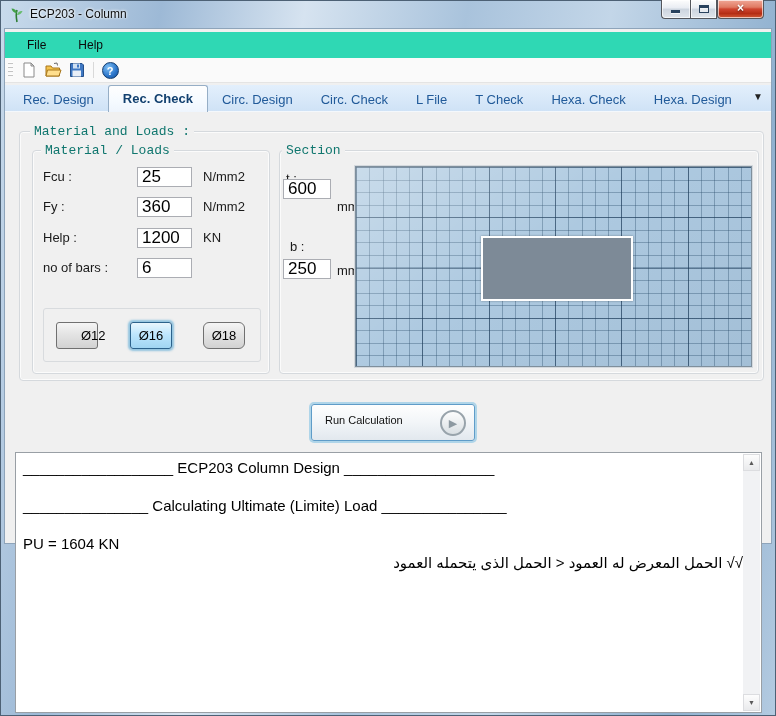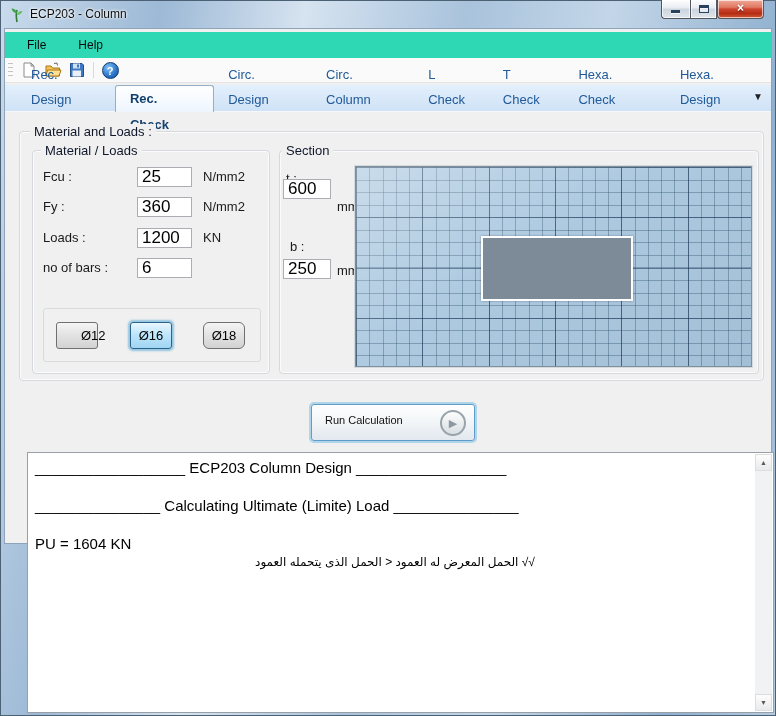--- a/index.html
+++ b/index.html
@@ -36,29 +36,29 @@
   .toolbar { position:absolute; left:0; top:29px; width:766px; height:25px; background:#fafafa; border-bottom:1px solid #e4e4e4; display:flex; align-items:center; }
   .grip { width:5px; height:16px; margin-left:3px; margin-right:4px;
           background:repeating-linear-gradient(#fff 0 1px,#b5b5b5 1px 2px,transparent 2px 4px); opacity:.8; }
   .tool-btn { width:24px; height:22px; display:flex; align-items:center; justify-content:center; border:1px solid transparent; }
   .tool-sep { width:1px; height:16px; background:#d9d9d9; margin:0 4px; }
   .help-circle { width:17px; height:17px; border-radius:50%; background:radial-gradient(circle at 35% 30%,#7fc0f5,#2a74c9 60%,#174e92);
                  color:#fff; font-size:11px; font-weight:bold; text-align:center; line-height:17px; border:1px solid #123c6e; }
 
   
   .tabstrip { position:absolute; left:0; top:56px; width:766px; height:27px; background:linear-gradient(#e3effc,#cfe2f6); border-bottom:1px solid #f4f8fc; }
-  .tabs { display:flex; height:27px; padding-left:12px; align-items:flex-end; }
+  .tabs { display:flex; height:27px; padding-left:4px; align-items:flex-end; }
   .tab { padding:0 14px; line-height:25px; font-size:13px; color:#215a99; }
   .tab.selected { background:linear-gradient(#fefefe,#f5faff 60%,#eef5fd); border:1px solid #96aec6; border-bottom:none;
                   border-radius:3px 3px 0 0; font-weight:bold; color:#12406f; line-height:26px; height:27px; }
   .tab-overflow { position:absolute; right:8px; top:6px; font-size:10px; color:#222; }
 
   
   .groupbox { position:absolute; border:1px solid #d5d9dd; border-radius:4px; box-shadow:inset 0 0 0 1px rgba(255,255,255,.7); }
-  .gb-label { position:absolute; top:-8px; left:10px; background:#f0f0f0; padding:0 4px; font-size:13px; color:#0f172a; }
+  .gb-label { position:absolute; top:-8px; left:10px; background:#f0f0f0; padding:0 4px; font-size:13px; color:#0f766e;font-family:Liberation Mono, monospace; }
 
   .gb-outer { left:14px; top:102px; width:745px; height:250px; }
   .gb-inner { left:12px; top:18px; width:238px; height:224px; }
   .gb-section { left:259px; top:18px; width:480px; height:224px; }
 
   .field-label { position:absolute; font-size:13px; }
   .field-input { position:absolute; height:20px; border:1px solid #abadb3; background:#fff; font-size:17px; padding:0 4px;
                  font-family:"Liberation Sans","DejaVu Sans",sans-serif; }
   .unit { position:absolute; font-size:13px; }
 
@@ -84,24 +84,24 @@
   
   .run-btn { position:absolute; left:306px; top:375px; width:164px; height:37px; border:1px solid #5f9cc8; border-radius:3px;
              background:linear-gradient(#fefefe,#f2f5f8 50%,#e2e8ee); box-shadow:0 0 0 2px rgba(110,185,225,.5);
              text-align:left; }
   .run-label { position:absolute; left:13px; top:9px; font-size:11px; color:#111; }
   .play-circle { position:absolute; right:8px; top:5px; width:26px; height:26px; border-radius:50%;
                  border:2px solid #98a3ab; background:linear-gradient(#fdfdfd,#d9dfe3);
                  color:#8d99a1; font-size:11px; text-align:center; line-height:23px; }
 
   
-  .output { position:absolute; left:10px; top:423px; width:747px; height:261px; background:#fff; border:1px solid #999fa5;margin-left:12px; }
+  .output { position:absolute; left:10px; top:423px; width:747px; height:261px; background:#fff; border:1px solid #999fa5; }
   .out-lines { position:absolute; left:0; top:0; right:18px; bottom:0; padding:5px 0 0 7px; overflow:hidden; }
   .out-line { min-height:19px; line-height:19px; font-size:15px; white-space:pre; color:#000; }
-  .out-line.rtl { direction:rtl; text-align:center; font-size:12px; }
+  .out-line.rtl { direction:rtl; text-align:right; font-size:15px; }
 
   .vscroll { position:absolute; right:1px; top:1px; width:17px; height:257px; background:#f1f2f4; }
   .scroll-btn { position:absolute; left:0; width:17px; height:17px; background:linear-gradient(#fdfdfd,#e9eaec);
                 border:1px solid #dcdde0; color:#5a5a5a; font-size:7px; text-align:center; line-height:15px; }
   .scroll-btn.up { top:0; }
   .scroll-btn.down { bottom:0; }
 </style>
 </head>
 <body>
 
@@ -159,22 +159,22 @@
       <div class="tool-btn">
         <span class="help-circle">?</span>
       </div>
     </div>
 
     <div class="tabstrip">
       <div class="tabs">
         <span class="tab">Rec. Design</span>
         <span class="tab selected">Rec. Check</span>
         <span class="tab">Circ. Design</span>
-        <span class="tab">Circ. Column</span>
-        <span class="tab">L Check</span>
+        <span class="tab">Circ. Check</span>
+        <span class="tab">L File</span>
         <span class="tab">T Check</span>
         <span class="tab">Hexa. Check</span>
         <span class="tab">Hexa. Design</span>
       </div>
       <span class="tab-overflow">▼</span>
     </div>
 
     <div class="groupbox gb-outer">
       <span class="gb-label">Material and Loads :</span>
 
@@ -182,21 +182,21 @@
         <span class="gb-label" style="left:8px;">Material / Loads</span>
 
         <span class="field-label" style="left:10px; top:18px;text-align:right;">Fcu :</span>
         <input class="field-input" style="left: 104px; top: 16px; width: 55px;" value="25">
         <span class="unit" style="left:170px; top:18px;">N/mm2</span>
 
         <span class="field-label" style="left:10px; top:48px;">Fy :</span>
         <input class="field-input" style="left: 104px; top: 46px; width: 55px;" value="360">
         <span class="unit" style="left:170px; top:48px;">N/mm2</span>
 
-        <span class="field-label" style="left:10px; top:79px;">Loads :</span>
+        <span class="field-label" style="left:10px; top:79px;">Help :</span>
         <input class="field-input" style="left: 104px; top: 77px; width: 55px;" value="1200">
         <span class="unit" style="left:170px; top:79px;">KN</span>
 
         <span class="field-label" style="left:10px; top:109px;">no of bars :</span>
         <input class="field-input" style="left: 104px; top: 107px; width: 55px;" value="6">
 
         <div class="bars-panel">
           <button class="bar-btn" style="left:12px;padding-left:24px;">Ø12</button>
           <button class="bar-btn selected" style="left:86px;">Ø16</button>
           <button class="bar-btn" style="left:159px;border-radius:6px;">Ø18</button>

